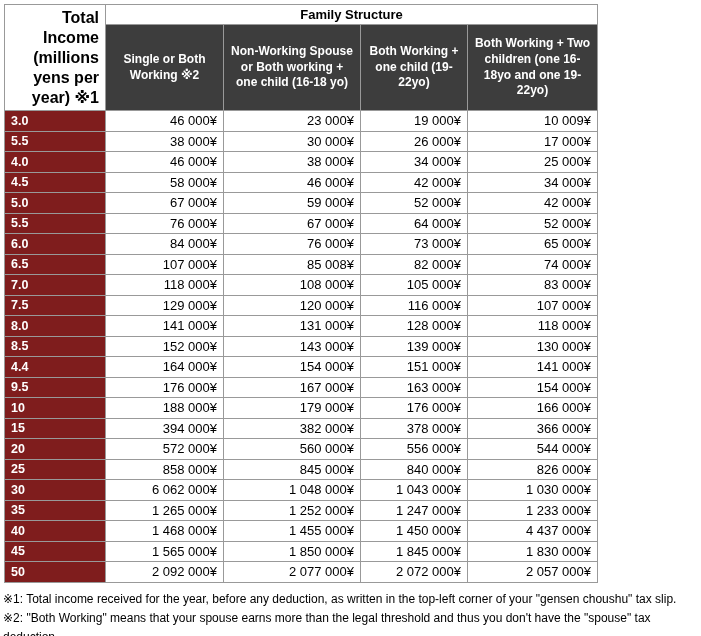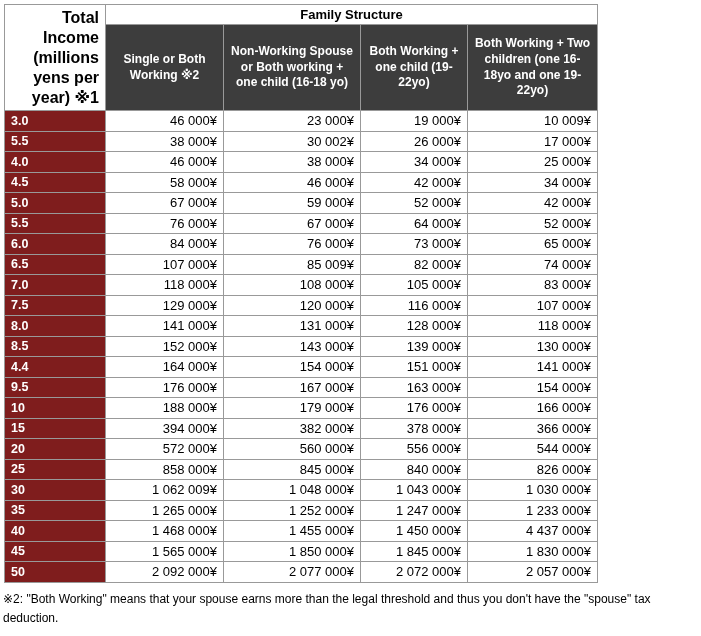--- a/index.html
+++ b/index.html
@@ -123,21 +123,21 @@
     <tr>
           <td class="income-cell">3.0</td>
           <td class="value-cell">46 000¥</td>
           <td class="value-cell">23 000¥</td>
           <td class="value-cell">19 000¥</td>
           <td class="value-cell">10 009¥</td>
         </tr>
         <tr>
           <td class="income-cell">5.5</td>
           <td class="value-cell">38 000¥</td>
-          <td class="value-cell">30 002¥</td>
+          <td class="value-cell">30 000¥</td>
           <td class="value-cell">26 000¥</td>
           <td class="value-cell">17 000¥</td>
         </tr>
         <tr>
           <td class="income-cell">4.0</td>
           <td class="value-cell">46 000¥</td>
           <td class="value-cell">38 000¥</td>
           <td class="value-cell">34 000¥</td>
           <td class="value-cell">25 000¥</td>
         </tr>
@@ -165,21 +165,21 @@
         <tr>
           <td class="income-cell">6.0</td>
           <td class="value-cell">84 000¥</td>
           <td class="value-cell">76 000¥</td>
           <td class="value-cell">73 000¥</td>
           <td class="value-cell">65 000¥</td>
         </tr>
         <tr>
           <td class="income-cell">6.5</td>
           <td class="value-cell">107 000¥</td>
-          <td class="value-cell">85 009¥</td>
+          <td class="value-cell">85 008¥</td>
           <td class="value-cell">82 000¥</td>
           <td class="value-cell">74 000¥</td>
         </tr>
         <tr>
           <td class="income-cell">7.0</td>
           <td class="value-cell">118 000¥</td>
           <td class="value-cell">108 000¥</td>
           <td class="value-cell">105 000¥</td>
           <td class="value-cell">83 000¥</td>
         </tr>
@@ -241,21 +241,21 @@
         </tr>
         <tr>
           <td class="income-cell">25</td>
           <td class="value-cell">858 000¥</td>
           <td class="value-cell">845 000¥</td>
           <td class="value-cell">840 000¥</td>
           <td class="value-cell">826 000¥</td>
         </tr>
         <tr>
           <td class="income-cell">30</td>
-          <td class="value-cell">1 062 009¥</td>
+          <td class="value-cell">6 062 000¥</td>
           <td class="value-cell">1 048 000¥</td>
           <td class="value-cell">1 043 000¥</td>
           <td class="value-cell">1 030 000¥</td>
         </tr>
         <tr>
           <td class="income-cell">35</td>
           <td class="value-cell">1 265 000¥</td>
           <td class="value-cell">1 252 000¥</td>
           <td class="value-cell">1 247 000¥</td>
           <td class="value-cell">1 233 000¥</td>
@@ -278,16 +278,17 @@
           <td class="income-cell">50</td>
           <td class="value-cell">2 092 000¥</td>
           <td class="value-cell">2 077 000¥</td>
           <td class="value-cell">2 072 000¥</td>
           <td class="value-cell">2 057 000¥</td>
         </tr>
       </tbody>
   </table>
 
   <div class="footnotes">
+    <div>※1: Total income received for the year, before any deduction, as written in the top-left corner of your "gensen choushu" tax slip.</div>
     <div>※2: "Both Working" means that your spouse earns more than the legal threshold and thus you don't have the "spouse" tax deduction.</div>
   </div>
 
 </div>
 
 </body></html>

